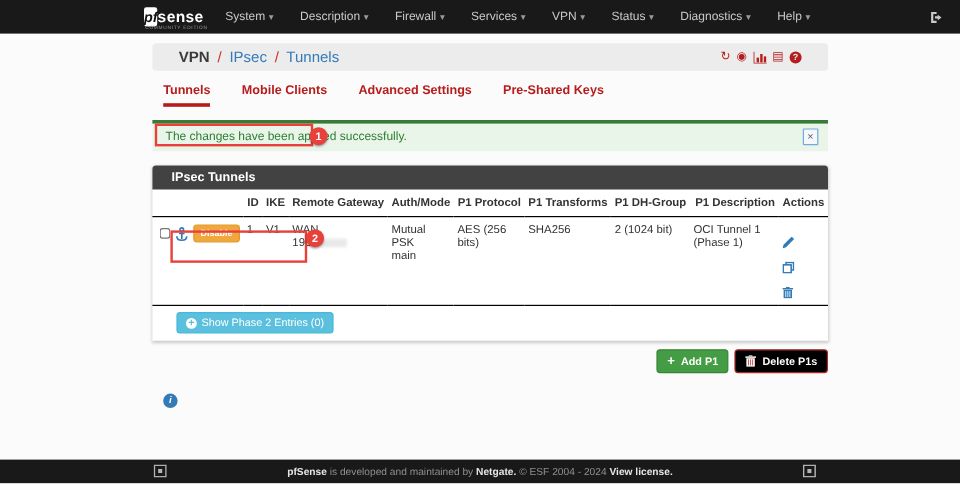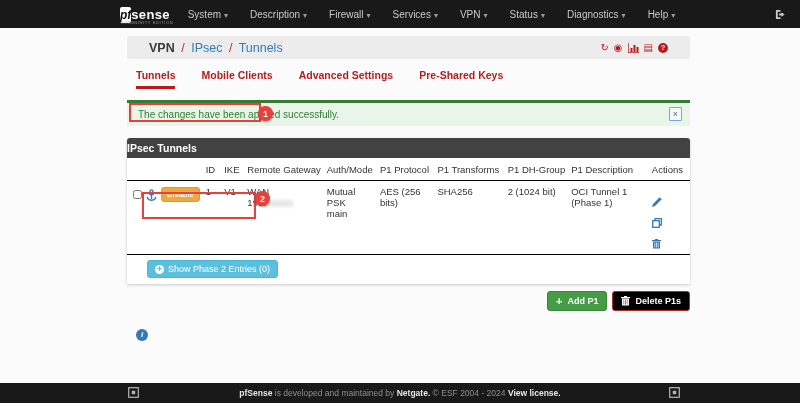--- a/index.html
+++ b/index.html
@@ -35,23 +35,23 @@
   .tab { color:#b71c1c; font-size:10.5px; font-weight:bold; text-decoration:none; padding-bottom:5px; cursor:pointer; }
   .tab.active { border-bottom:3px solid #b71c1c; }
 
   
   .alert-success { margin-top:11px; border-top:3px solid #367c36; background:#eaf5ea; padding:4px 8px 5px 8px; display:flex; align-items:center; }
   .alert-text { color:#2e7d32; font-size:10px; padding:1px 3px; }
   .alert-close { margin-left:auto; background:#f2f8fc; border:1px solid #74a9d8; color:#666; font-size:9px; line-height:10px; padding:1px 3px; cursor:pointer; border-radius:1px; }
 
   
   .panel { margin-top:12px; background:#fff; box-shadow:0 1px 3px rgba(0,0,0,.2); border-radius:3px 3px 0 0; }
-  .panel-heading { background:#424242; color:#fff; font-size:10.5px; font-weight:bold; padding:4px 0; border-radius:3px 3px 0 0; }
+  .panel-heading { background:#424242; color:#fff; font-size:10.5px; font-weight:bold; padding:4px 16px; border-radius:3px 3px 0 0; }
   table { width:100%; border-collapse:collapse; font-size:9.5px; color:#333; }
-  th { text-align:left; font-weight:normal; padding:6px 3px 5px 3px; white-space:nowrap; }
+  th { text-align:right; font-weight:bold; padding:6px 3px 5px 3px; white-space:nowrap; }
   td { padding:5px 3px; vertical-align:top; }
   tbody tr { border-top:1px solid #000000; }
   .col-controls { width:72px; padding-left:6px; }
   .col-id { width:23px; } .col-ike { width:26px; } .col-rgw { width:74px; }
   .col-auth { width:55px; } .col-proto { width:61px; } .col-trans { width:74px; }
   .col-dh { width:63px; } .col-desc { width:100px; } .col-act { width:47px; }
   .cell-controls { display:flex; align-items:center; gap:4px; padding-top:1px; }
   .cell-controls input { width:9px; height:9px; margin:0; cursor:pointer; }
   .badge-disable { background:#f0a73e; border:1px solid #e09b2d; color:#fff; font-size:7.5px; font-weight:bold; padding:2px 5px; border-radius:3px; cursor:pointer; }
   .redact { display:inline-block; width:27px; height:7px; background:#e8e8e8; filter:blur(1.5px); vertical-align:middle; }

